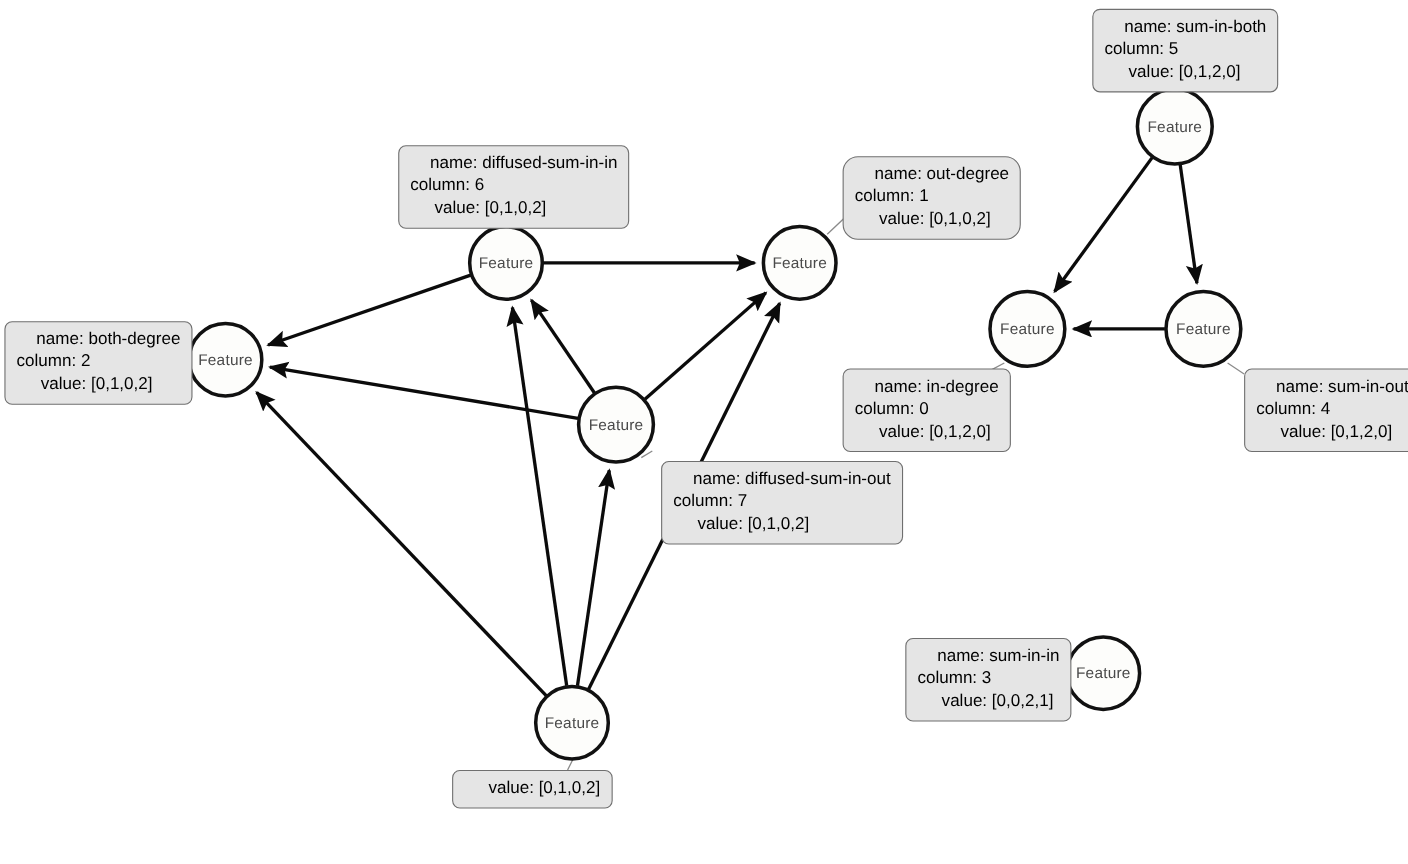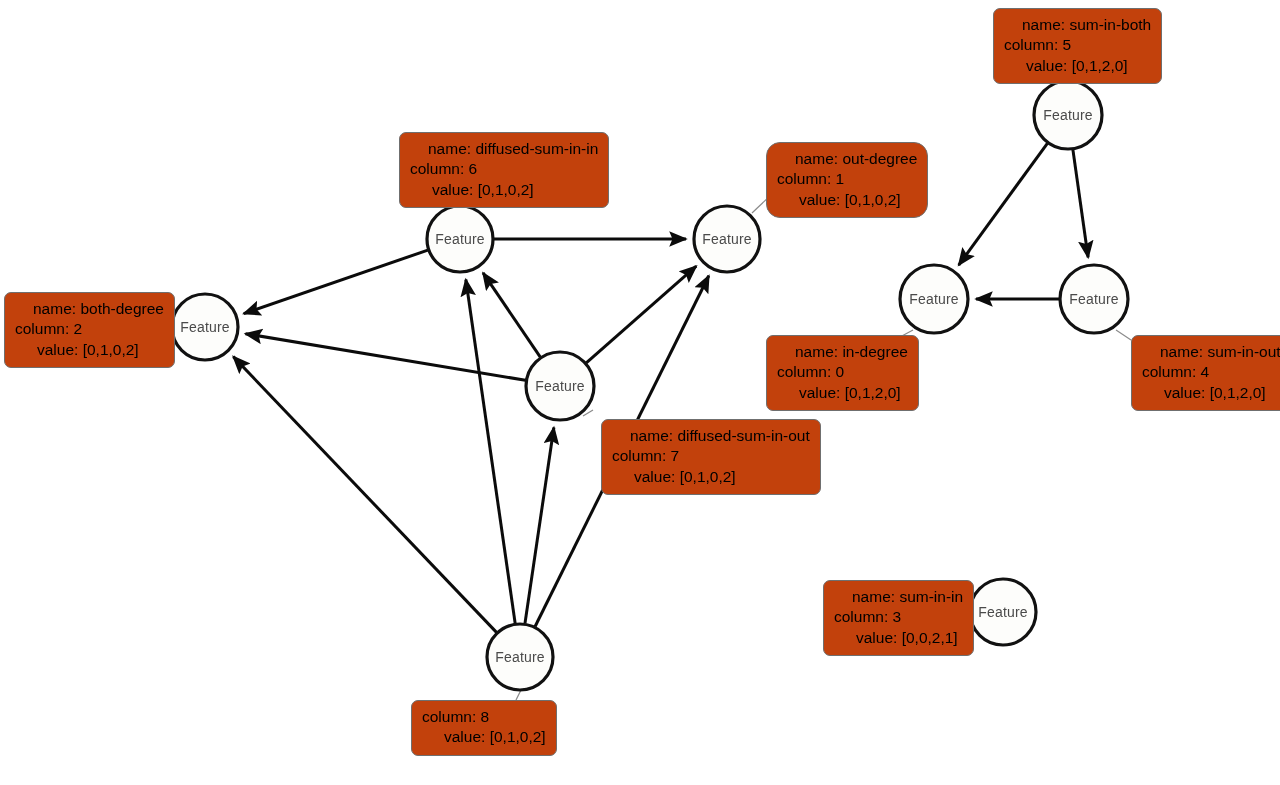--- a/index.html
+++ b/index.html
@@ -45,21 +45,21 @@
     fill: none;
   }
   .leader-line {
     stroke: #8a8a8a;
     stroke-width: 1.2;
     fill: none;
   }
   .info-box {
     position: absolute;
     box-sizing: border-box;
-    background: #c2410c;
+    background: #e5e5e5;
     border: 1.3px solid #6f6f6f;
     border-radius: 7px;
     padding: 6px 10px 7px 10px;
     font-family: "Liberation Sans", sans-serif;
     font-size: 15.5px;
     line-height: 1.32;
     color: #000000;
     white-space: nowrap;
   }
   .info-row {
@@ -151,37 +151,36 @@
         </g>
       </g>
   </svg>
 
   <div id="box-layer">
       <div class="info-box" style="left: 4px; top: 292px;">
         <span class="info-row indent-name">name: both-degree</span>
         <span class="info-row">column: 2</span>
         <span class="info-row indent-value">value: [0,1,0,2]</span>
       </div>
-      <div class="info-box" style="left: 362px; top: 132px; margin-left: 37px;">
+      <div class="info-box" style="left: 362px; top: 132px;">
         <span class="info-row indent-name">name: diffused-sum-in-in</span>
         <span class="info-row">column: 6</span>
         <span class="info-row indent-value">value: [0,1,0,2]</span>
       </div>
       <div class="info-box" style="left: 766px; top: 142px; border-radius: 14px;">
         <span class="info-row indent-name">name: out-degree</span>
         <span class="info-row">column: 1</span>
         <span class="info-row indent-value">value: [0,1,0,2]</span>
       </div>
       <div class="info-box" style="left: 601px; top: 419px;">
         <span class="info-row indent-name">name: diffused-sum-in-out</span>
         <span class="info-row">column: 7</span>
         <span class="info-row indent-value">value: [0,1,0,2]</span>
       </div>
       <div class="info-box" style="left: 411px; top: 700px;">
-        <span class="info-row">column: 8</span>
         <span class="info-row indent-value">value: [0,1,0,2]</span>
       </div>
       <div class="info-box" style="left: 993px; top: 8px;">
         <span class="info-row indent-name">name: sum-in-both</span>
         <span class="info-row">column: 5</span>
         <span class="info-row indent-value">value: [0,1,2,0]</span>
       </div>
       <div class="info-box" style="left: 766px; top: 335px;">
         <span class="info-row indent-name">name: in-degree</span>
         <span class="info-row">column: 0</span>

